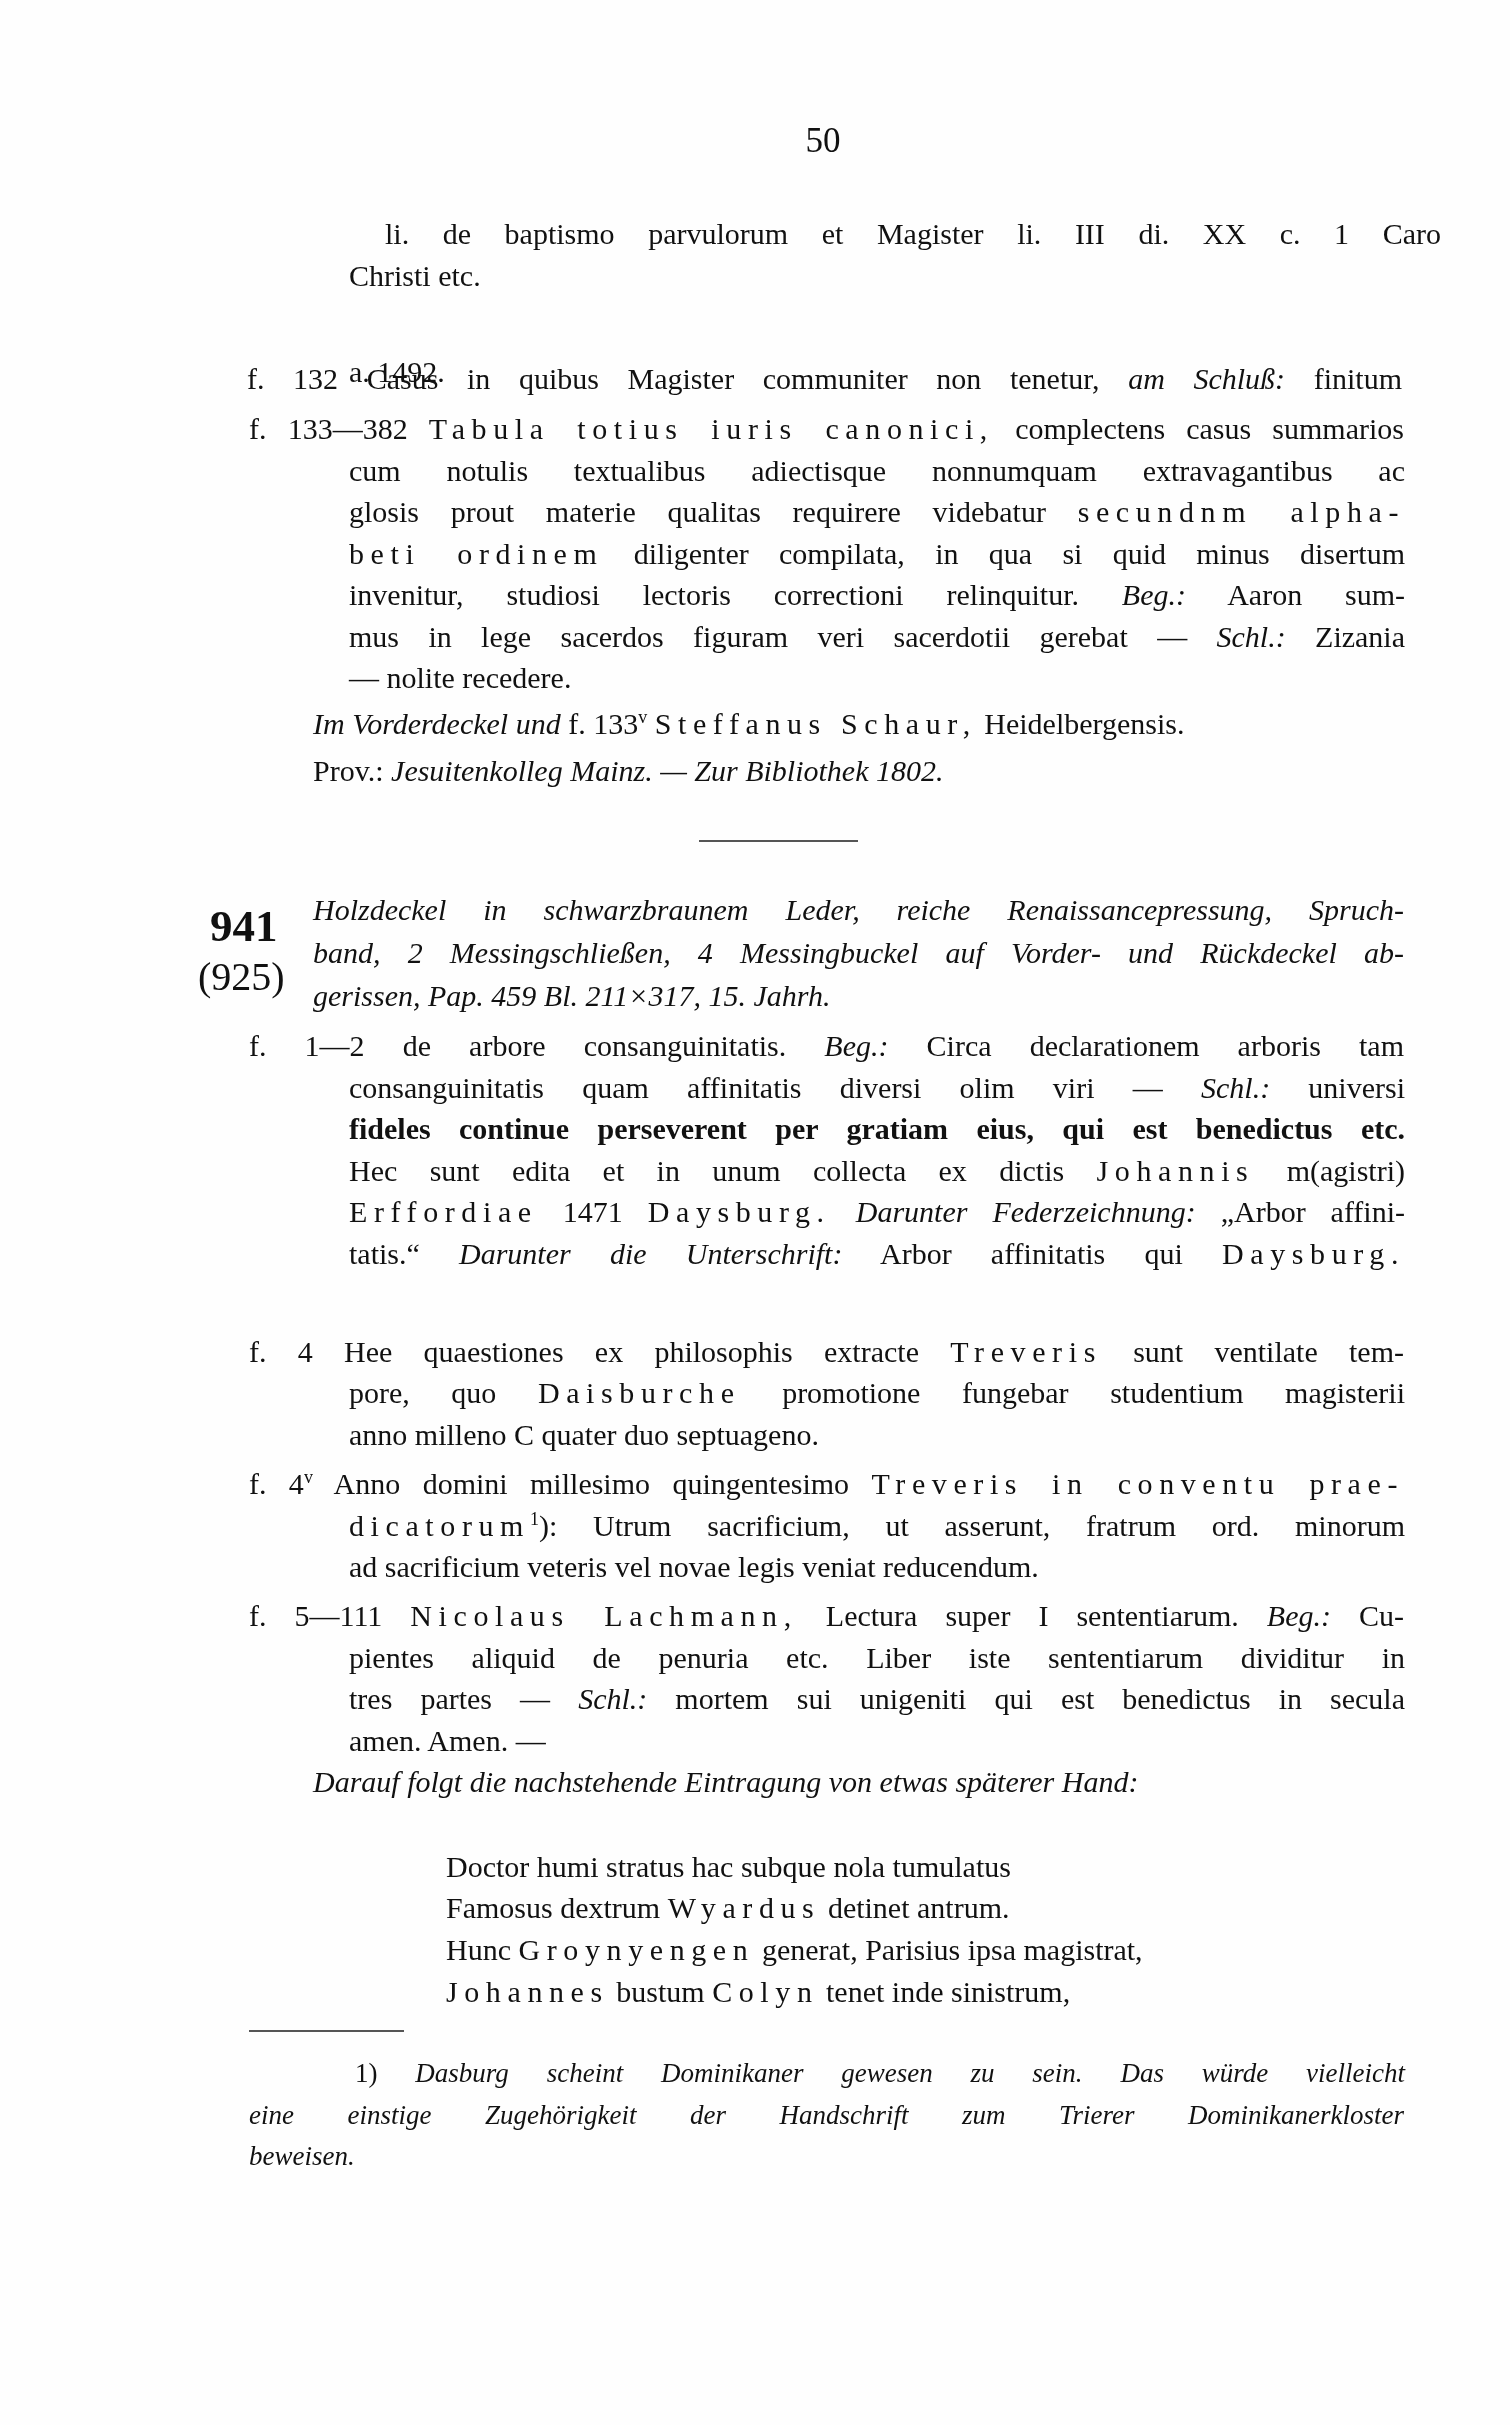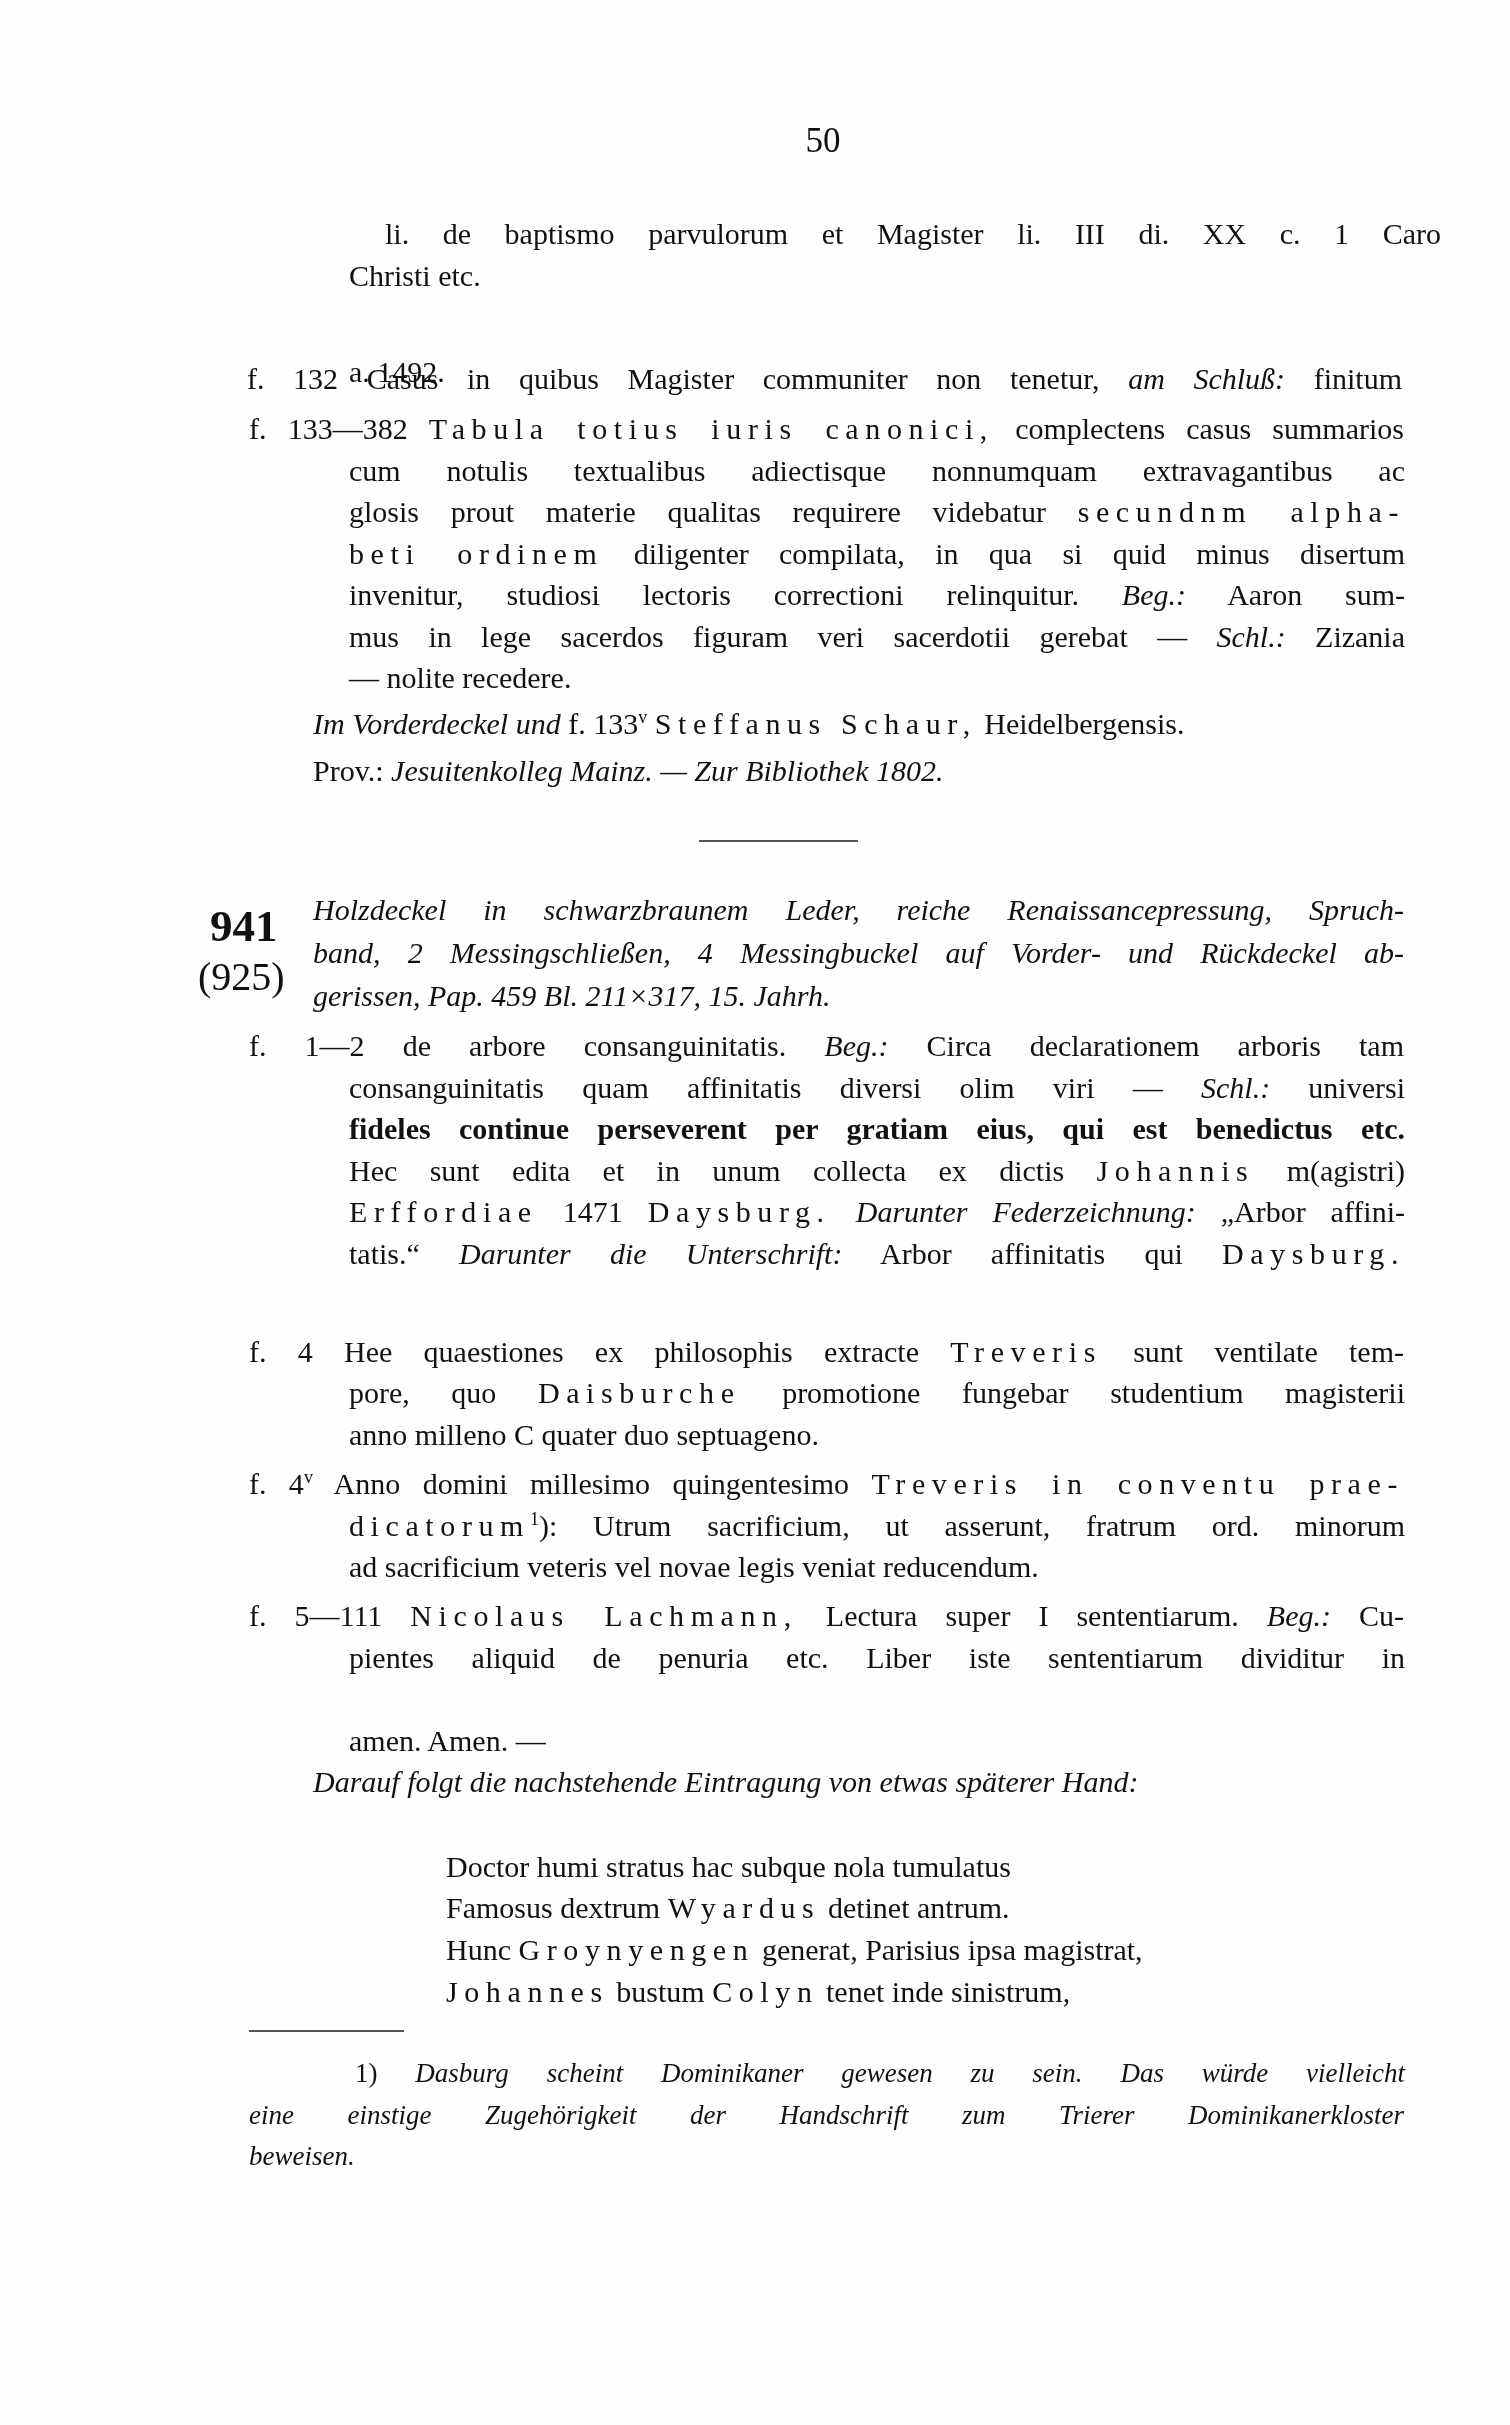--- a/index.html
+++ b/index.html
@@ -138,20 +138,25 @@
   <div class="ln" style="left:349px; top:1548px;">ad sacrificium veteris vel novae legis veniat reducendum.</div>
 
   <div class="ln just" style="left:249px; top:1597px; width:1155px;">
     <span>f. 5—111</span>
     <span class="sp">Nicolaus Lachmann,</span>
     <span>Lectura super I sententiarum.</span>
     <i>Beg.:</i>
     <span>Cu-</span>
   </div>
   <div class="ln just" style="left:349px; top:1639px; width:1056px;">pientes aliquid de penuria etc.  Liber iste sententiarum dividitur in</div>
+  <div class="ln just" style="left:349px; top:1680px; width:1056px;">
+    <span>tres partes —</span>
+    <i>Schl.:</i>
+    <span>mortem sui unigeniti qui est benedictus in secula</span>
+  </div>
   <div class="ln" style="left:349px; top:1722px;">amen. Amen. —</div>
   <div class="ln it" style="left:313px; top:1763px;">Darauf folgt die nachstehende Eintragung von etwas späterer Hand:</div>
 
   <div class="ln" style="left:446px; top:1848px;">Doctor humi stratus hac subque nola tumulatus</div>
   <div class="ln" style="left:446px; top:1889px;">
     <span>Famosus dextrum</span>
     <span class="sp">Wyardus</span>
     <span>detinet antrum.</span>
   </div>
   <div class="ln" style="left:446px; top:1931px;">

